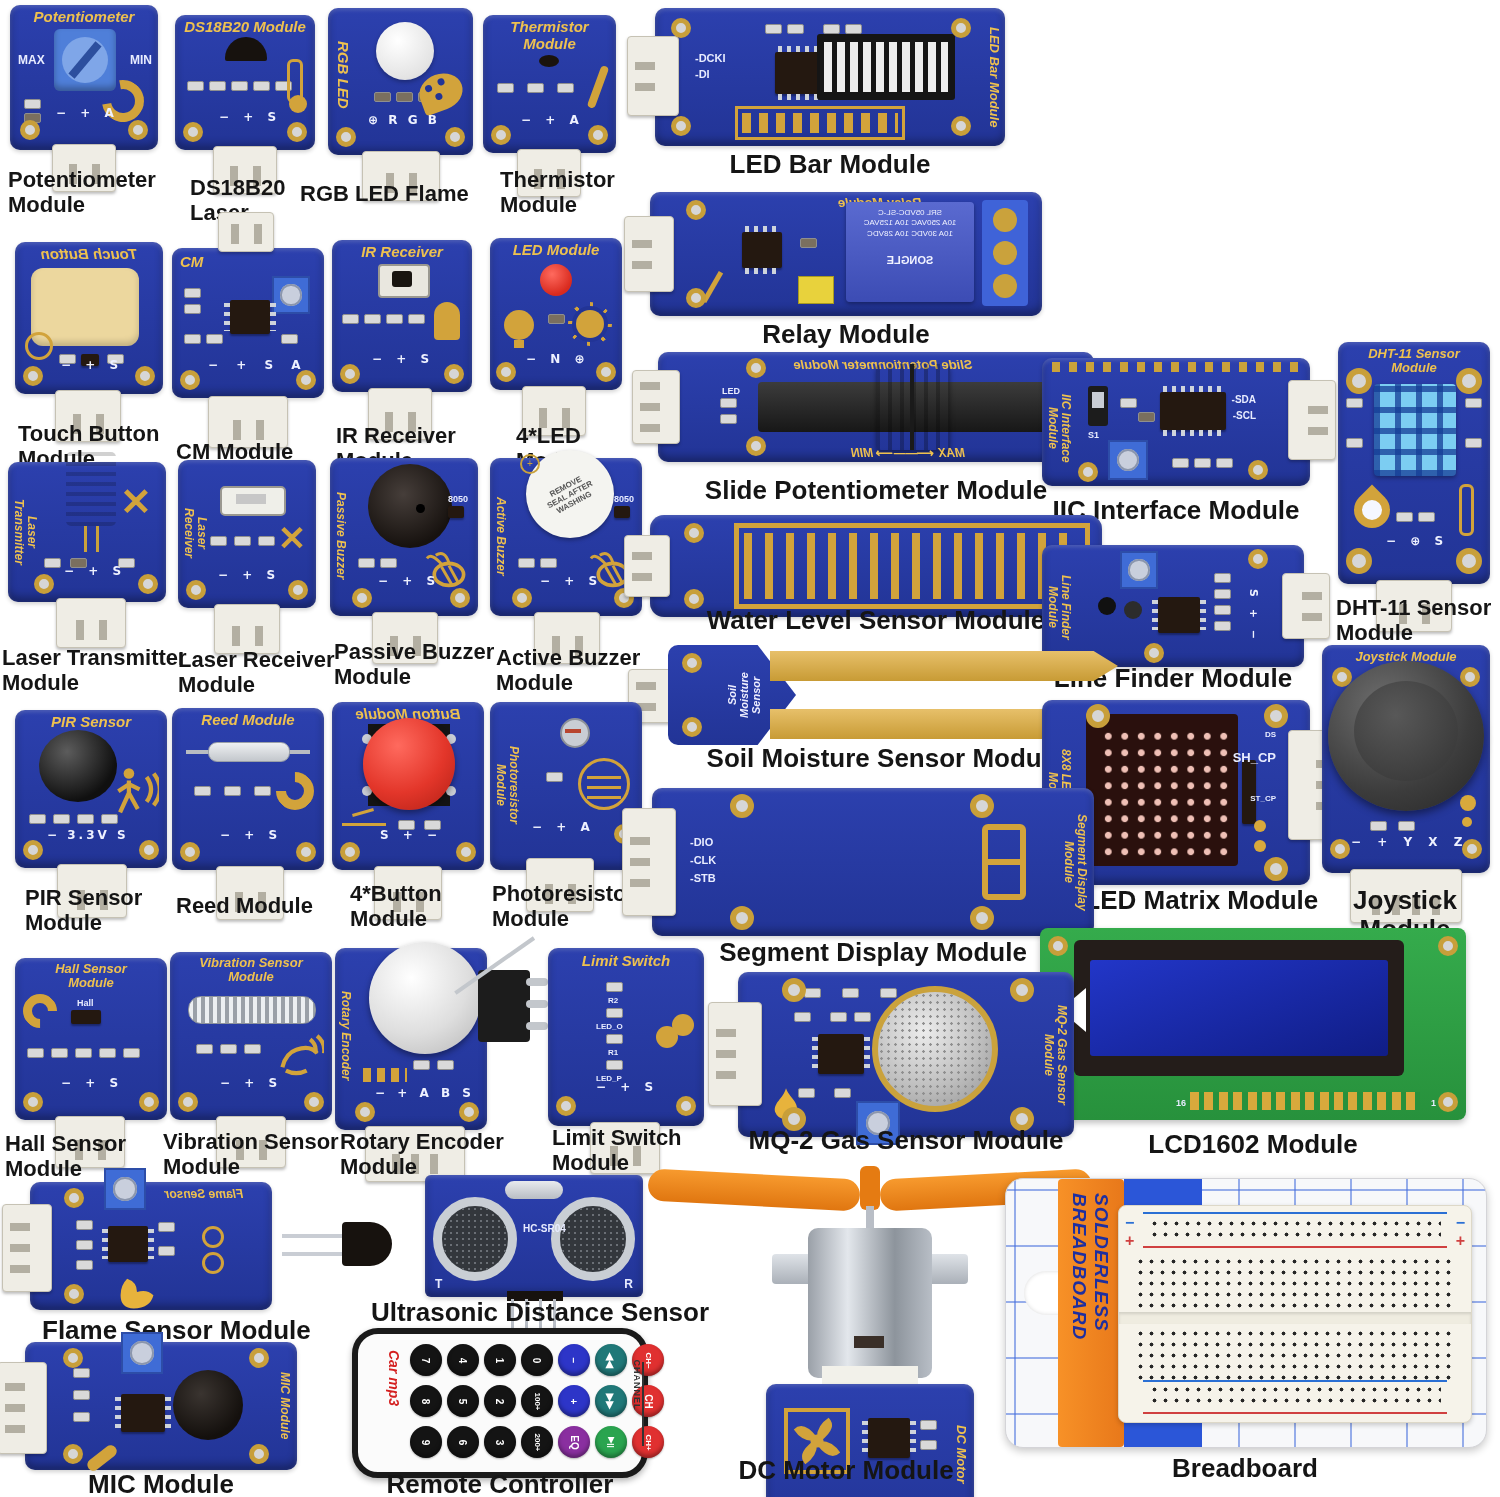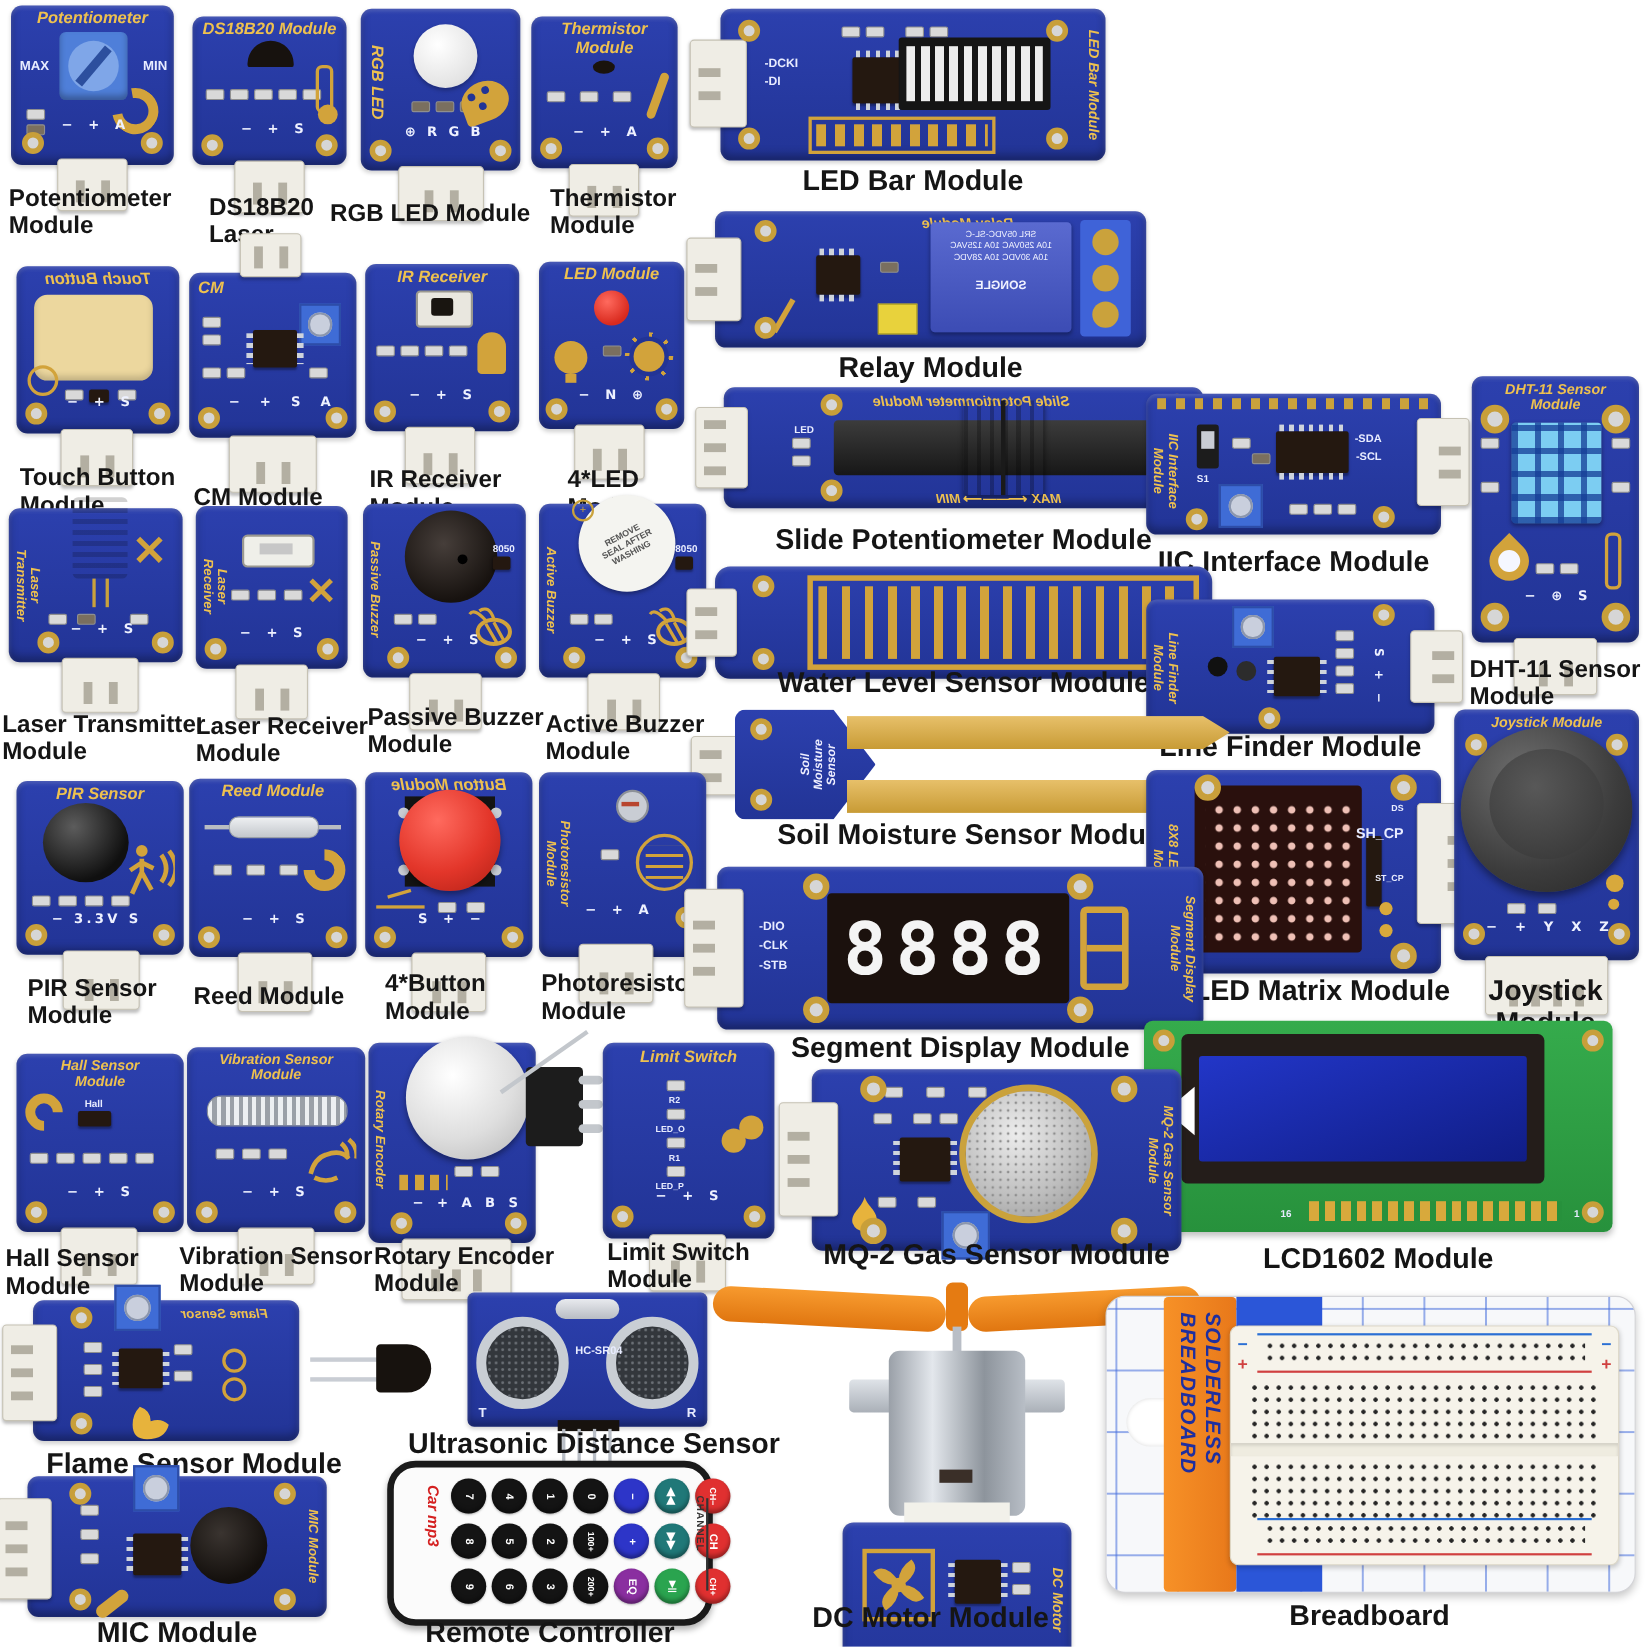--- a/index.html
+++ b/index.html
@@ -93,21 +93,21 @@
     <i style="position:absolute;left:15px;top:18px;width:7px;height:7px;border-radius:50%;background:#223496;display:block"></i>
   </div>
   <div class="hole s" style="left:8px;bottom:8px"></div>
   <div class="hole s" style="right:8px;bottom:8px"></div>
   <div class="marks" style="left:40px;bottom:28px;letter-spacing:3px">⊕ R G B</div>
   <div class="jst" style="left:34px;bottom:-46px;width:78px;height:50px">
         <i></i>
         <i></i>
       </div>
 </div>
-<div class="cap" style="left:300px;top:182px;width:210px">RGB LED Module</div>
+<div class="cap" style="left:300px;top:182px;width:210px">RGB LED Flame</div>
 
 <div class="board" style="left:483px;top:15px;width:133px;height:138px">
   <div class="gt" style="left:0;right:0;top:4px">Thermistor
 Module</div>
   <div style="position:absolute;left:56px;top:40px;width:20px;height:12px;border-radius:50%;background:#1a130d"></div>
   <div class="smd" style="left:14px;top:68px"></div>
       <div class="smd" style="left:44px;top:68px"></div>
       <div class="smd" style="left:74px;top:68px"></div>
   <div style="position:absolute;right:14px;top:50px;width:8px;height:44px;background:#d2a33b;border-radius:4px;transform:rotate(20deg)"></div>
   <div class="hole s" style="left:8px;bottom:8px"></div>
@@ -617,42 +617,39 @@
 
 <div class="board" style="left:652px;top:788px;width:442px;height:148px">
   <div class="jst h" style="left:-30px;top:20px;width:54px;height:108px">
         <i></i>
         <i></i>
         <i></i>
       </div>
   <div class="wt" style="left:38px;top:48px;font-size:11px">-DIO</div>
   <div class="wt" style="left:38px;top:66px;font-size:11px">-CLK</div>
   <div class="wt" style="left:38px;top:84px;font-size:11px">-STB</div>
-  <div style="position:absolute;left:100px;top:24px;width:220px;height:100px;background:#1b110d;border-radius:4px;display:flex;align-items:center;justify-content:center">
-    <span style="font-family:'DejaVu Sans Mono',monospace;font-weight:bold;font-size:66px;color:#f4f4f4;letter-spacing:8px">8888</span>
-  </div>
   <div style="position:absolute;right:68px;top:36px;width:44px;height:76px;border:6px solid #d2a33b;border-radius:6px;box-sizing:border-box">
         <i style="position:absolute;left:0;right:0;top:29px;height:6px;background:#d2a33b;display:block"></i>
       </div>
   <div class="gt vtx" style="right:6px;top:10px;height:128px;font-size:12px">Segment Display
 Module</div>
   <div class="hole" style="left:78px;top:6px;width:24px;height:24px"></div>
   <div class="hole" style="right:100px;top:6px;width:24px;height:24px"></div>
   <div class="hole" style="left:78px;bottom:6px;width:24px;height:24px"></div>
   <div class="hole" style="right:100px;bottom:6px;width:24px;height:24px"></div>
 </div>
 <div class="cap big capc" style="left:652px;top:938px;width:442px">Segment Display Module</div>
 
 <div style="position:absolute;left:1040px;top:928px;width:426px;height:192px;background:linear-gradient(180deg,#35ab4c,#27913c);border-radius:8px;box-shadow:0 3px 6px rgba(0,0,0,.25)">
   <div style="position:absolute;left:34px;top:12px;width:330px;height:136px;background:#241d1a;border-radius:6px">
     <div style="position:absolute;left:16px;top:20px;right:16px;bottom:20px;background:linear-gradient(160deg,#2236c8,#101d86);border-radius:3px"></div>
     <div style="position:absolute;left:-14px;top:48px;width:0;height:0;border-top:22px solid transparent;border-bottom:22px solid transparent;border-right:26px solid #fff"></div>
   </div>
   <div style="position:absolute;left:150px;bottom:10px;width:230px;height:18px;background:repeating-linear-gradient(90deg,#d8a93c 0 9px,#27913c 9px 14.4px)"></div>
-  <div class="wt" style="left:124px;bottom:12px">16</div>
+  <div class="wt" style="left:136px;bottom:12px">16</div>
   <div class="wt" style="right:30px;bottom:12px">1</div>
   <div class="hole s" style="left:8px;top:8px"></div>
   <div class="hole s" style="right:8px;top:8px"></div>
   <div class="hole s" style="left:8px;bottom:8px"></div>
   <div class="hole s" style="right:8px;bottom:8px"></div>
 </div>
 <div class="cap big capc" style="left:1040px;top:1130px;width:426px">LCD1602 Module</div>
 
 <div class="board" style="left:15px;top:958px;width:152px;height:162px">
   <div class="gt" style="left:0;right:0;top:4px;font-size:13px">Hall Sensor

